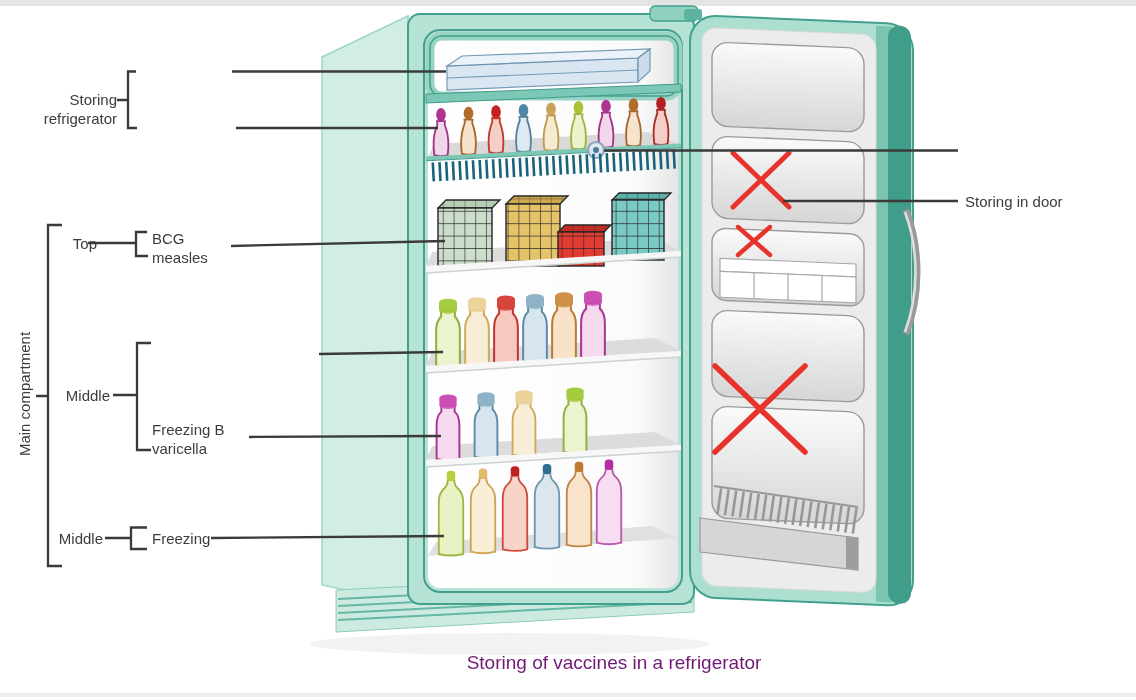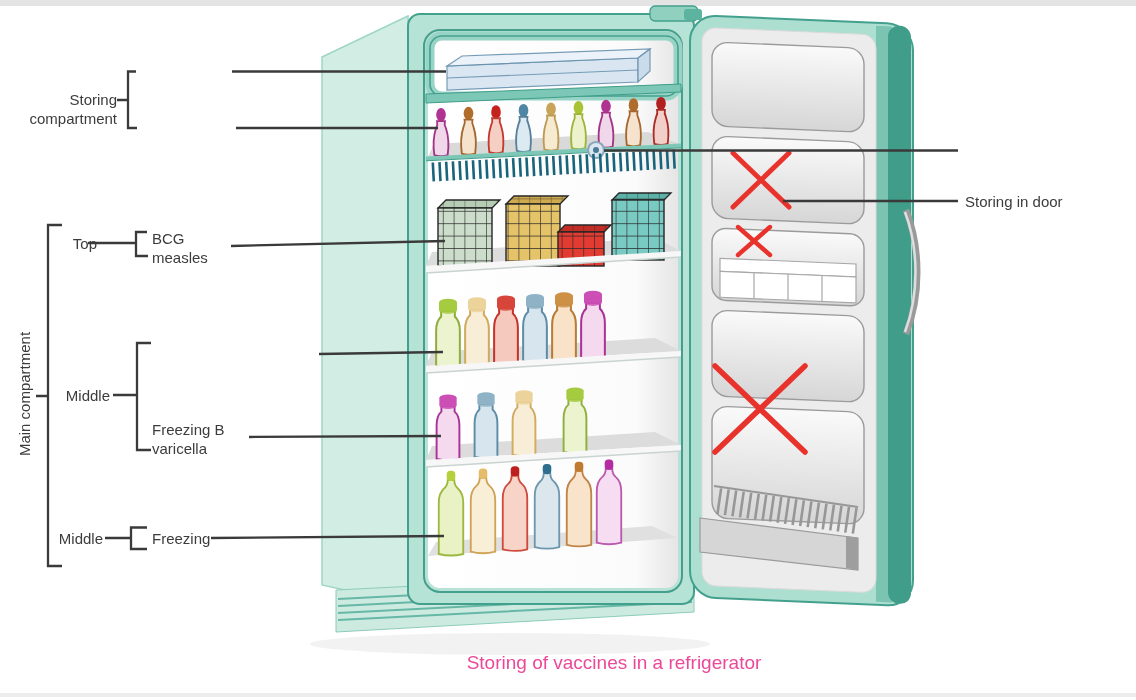--- a/index.html
+++ b/index.html
@@ -3,21 +3,21 @@
 <meta charset="utf-8">
 <style>
   html,body{margin:0;padding:0;background:#ffffff;}
   #stage{position:relative;width:1136px;height:700px;background:#ffffff;overflow:hidden;
          font-family:"Liberation Sans",sans-serif;}
   #art{position:absolute;left:0;top:0;}
   .label{position:absolute;font-size:15px;line-height:19px;color:#3c3c3c;white-space:nowrap;}
   .r{text-align:right;}
   .rot{transform:translate(-50%,-50%) rotate(-90deg);transform-origin:center;}
   .caption{position:absolute;left:398px;top:652px;width:432px;text-align:center;
-           font-size:19px;color:#ec4899;}
+           font-size:19px;color:#701a75;}
   .edge-top{position:absolute;left:0;top:0;width:1136px;height:6px;background:#e4e4e4;}
   .edge-bot{position:absolute;left:0;top:693px;width:1136px;height:4px;background:#ededed;}
 </style>
 </head>
 <body>
 
 <div id="stage">
   <div class="edge-top"></div>
   <div class="edge-bot"></div>
 
@@ -219,21 +219,21 @@
       <path d="M136,71.5 H128 V128 H137 M117,100 H128"></path>
       <path d="M62,225 H48 V566 H62 M36,396 H48"></path>
       <path d="M88,243 H136 M147,232 H136 V256 H148"></path>
       <path d="M113,395 H137 M151,343 H137 V450 H151"></path>
       <path d="M105,538 H131 M147,527.5 H131 V549 H147"></path>
     </g>
   </svg>
 
   <div class="label r" style="left:10px;top:90px;width:107px">
     <span style="display:block">Storing</span>
-    <span style="display:block">compartment</span>
+    <span style="display:block">refrigerator</span>
   </div>
 
   <div class="label rot" style="left:24px;top:394px">Main compartment</div>
 
   <div class="label r" style="left:42px;top:234px;width:55px">Top</div>
   <div class="label" style="left:152px;top:229px">
     <span style="display:block">BCG</span>
     <span style="display:block">measles</span>
   </div>
 

